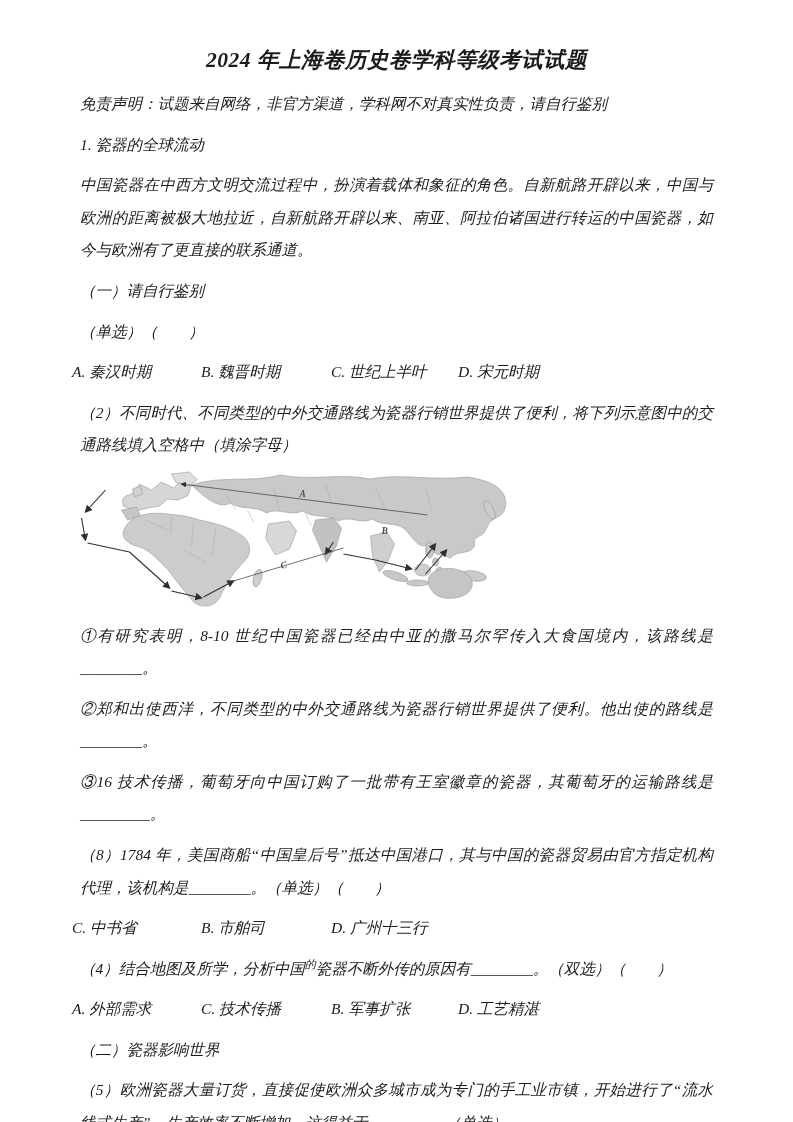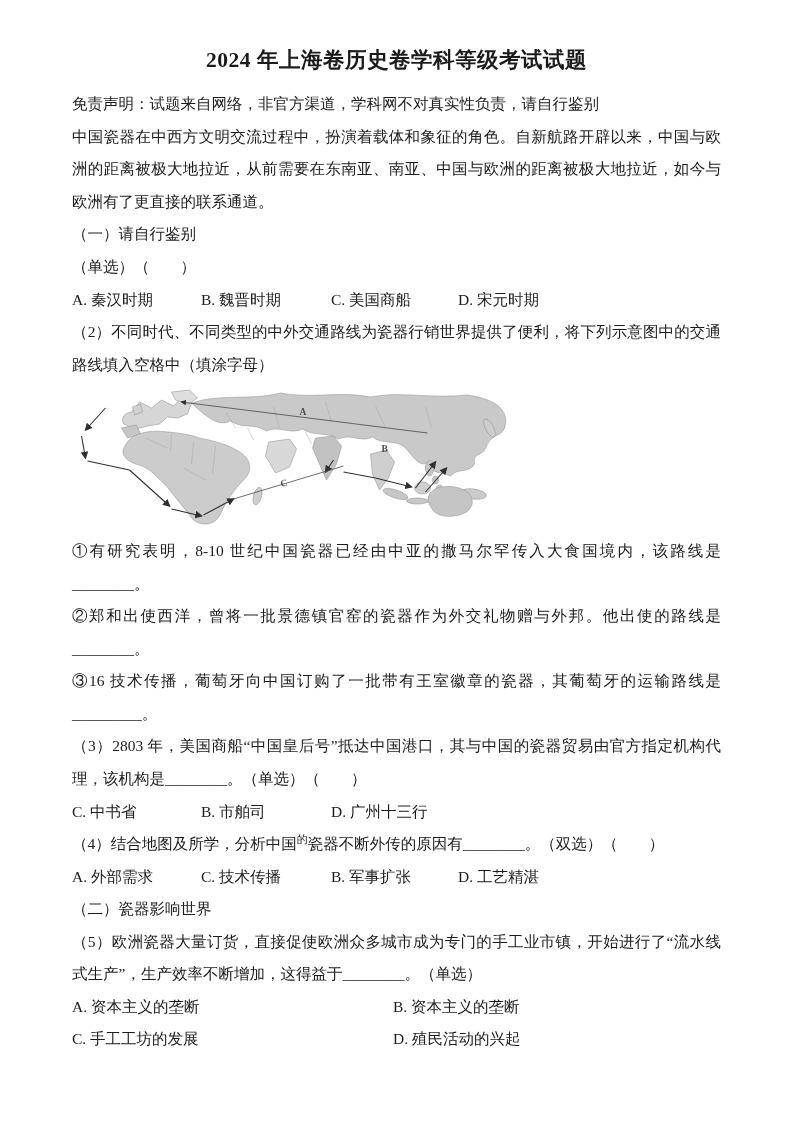--- a/index.html
+++ b/index.html
@@ -13,31 +13,32 @@
     font-family: "Liberation Serif", "DejaVu Serif", serif;
     color: #1b1b1b;
     overflow: hidden;
   }
   .page {
     box-sizing: border-box;
     width: 793px;
     height: 1122px;
     padding: 44px 72px 0 72px;
     font-size: 15.5px;
+    font-style: italic;
   }
   .title {
     text-align: center;
     font-size: 21.5px;
     font-weight: bold;
     margin: 0 0 12px 0;
     line-height: 1.5;
     letter-spacing: 0.5px;
   }
   .line {
-    margin: 0;
+    margin: 8px;
     line-height: 2.1;
   }
   .justify { text-align: justify; }
   .options-4 {
     display: grid;
     grid-template-columns: 129px 130px 127px 1fr;
     line-height: 2.1;
   }
   .options-2 {
     display: grid;
@@ -68,30 +69,31 @@
 </style>
 </head>
 <body>
 
 <div class="page">
 
   <h1 class="title">2024 年上海卷历史卷学科等级考试试题</h1>
 
   <p class="line">免责声明：试题来自网络，非官方渠道，学科网不对真实性负责，请自行鉴别</p>
 
+  <p class="line">1. 瓷器的全球流动</p>
 
-  <p class="line justify">中国瓷器在中西方文明交流过程中，扮演着载体和象征的角色。自新航路开辟以来，中国与欧洲的距离被极大地拉近，从前需要在东南亚、南亚、中国与欧洲的距离被极大地拉近，如今与欧洲有了更直接的联系通道。</p>
+  <p class="line justify">中国瓷器在中西方文明交流过程中，扮演着载体和象征的角色。自新航路开辟以来，中国与欧洲的距离被极大地拉近，自新航路开辟以来、南亚、阿拉伯诸国进行转运的中国瓷器，如今与欧洲有了更直接的联系通道。</p>
 
   <p class="line">（一）请自行鉴别</p>
 
   <p class="line">（单选）（　　）</p>
   <div class="options-4">
     <span class="opt">A. 秦汉时期</span>
     <span class="opt">B. 魏晋时期</span>
-    <span class="opt">C. 美国商船</span>
+    <span class="opt">C. 世纪上半叶</span>
     <span class="opt">D. 宋元时期</span>
   </div>
 
   <p class="line justify">（2）不同时代、不同类型的中外交通路线为瓷器行销世界提供了便利，将下列示意图中的交通路线填入空格中（填涂字母）</p>
 
   <div class="map-wrap">
     <svg width="436" height="142" viewBox="0 0 435 142">
       <defs>
         <marker id="arr" viewBox="0 0 8 8" refX="6.5" refY="4" markerWidth="7" markerHeight="7" orient="auto-start-reverse">
           <path d="M0,0 L8,4 L0,8 z" fill="#2f2f2f"></path>
@@ -135,24 +137,24 @@
       <path class="route" d="M12,73 L54,82"></path>
       <path class="route" d="M54,82 L94,118" marker-end="url(#arr)"></path>
       <path class="route" d="M96,121 L126,128" marker-end="url(#arr)"></path>
       <path class="route" d="M128,127 L158,111" marker-end="url(#arr)"></path>
       <path class="route-thin" d="M158,111 L268,78"></path>
       <text class="map-label" x="206" y="99" transform="rotate(-17 206 99)">C</text>
     </svg>
   </div>
 
   <p class="line justify">①有研究表明，8-10 世纪中国瓷器已经由中亚的撒马尔罕传入大食国境内，该路线是________。</p>
-  <p class="line justify">②郑和出使西洋，曾将一批景德镇官窑的瓷器作为外交礼物赠与外邦。他出使的路线是________。</p>
+  <p class="line justify">②郑和出使西洋，不同类型的中外交通路线为瓷器行销世界提供了便利。他出使的路线是________。</p>
   <p class="line justify">③16 技术传播，葡萄牙向中国订购了一批带有王室徽章的瓷器，其葡萄牙的运输路线是_________。</p>
 
-  <p class="line justify">（3）2803 年，美国商船“中国皇后号”抵达中国港口，其与中国的瓷器贸易由官方指定机构代理，该机构是________。（单选）（　　）</p>
+  <p class="line justify">（8）1784 年，美国商船“中国皇后号”抵达中国港口，其与中国的瓷器贸易由官方指定机构代理，该机构是________。（单选）（　　）</p>
   <div class="options-4">
     <span class="opt">C. 中书省</span>
     <span class="opt">B. 市舶司</span>
     <span class="opt">D. 广州十三行</span>
   </div>
 
   <p class="line"><span>（4）结合地图及所学，分析中国</span><sup class="sup-de">的</sup><span>瓷器不断外传的原因有________。（双选）（　　）</span></p>
   <div class="options-4">
     <span class="opt">A. 外部需求</span>
     <span class="opt">C. 技术传播</span>

